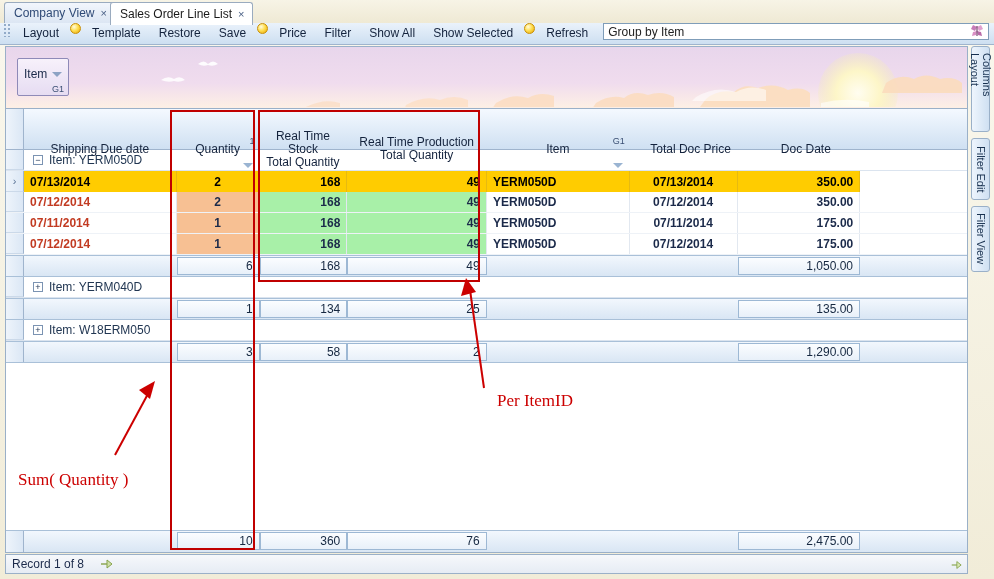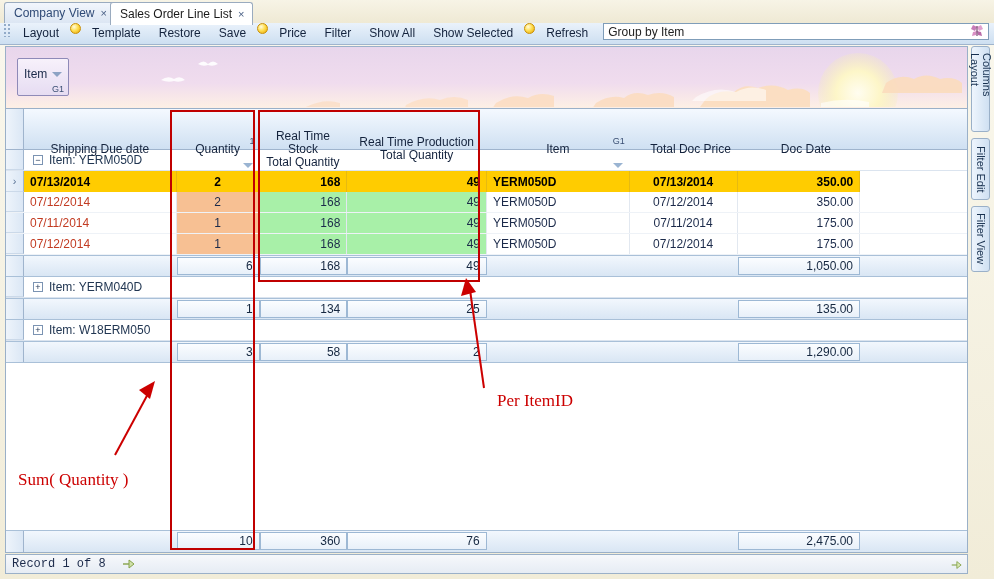--- a/index.html
+++ b/index.html
@@ -104,21 +104,21 @@
     padding:0 4px;
     margin-top:40px;
   }
   .hcell .hsort{
     position:absolute;right:6px;top:14px;width:0;height:0;
     border-left:5px solid transparent;border-right:5px solid transparent;
     border-top:5px solid #9ab4d2;
   }
   .hcell .hnum{position:absolute;right:4px;bottom:1px;font-size:9px;color:#3a4f73;}
 
-  .row{display:flex;box-sizing:border-box;height:21px;}
+  .row{display:flex;box-sizing:border-box;height:21px;font-weight:bold;}
   .cell{
     box-sizing:border-box;border-right:1px solid #e2e8f0;
     display:flex;align-items:center;padding:0 6px;font-size:12px;
     overflow:hidden;white-space:nowrap;
   }
   .cell.r{justify-content:flex-end;}
   .cell.c{justify-content:center;}
 
   .ind{
     width:18px;flex:none;box-sizing:border-box;
@@ -164,21 +164,21 @@
     position:absolute;left:0;bottom:0;width:961px;
   }
 
   
   .statusbar{
     position:absolute;left:5px;top:554px;width:963px;height:20px;
     background:linear-gradient(#f6f8fb,#e6ecf4);
     border:1px solid #9ab0c8;box-sizing:border-box;
     display:flex;align-items:center;padding:0 6px;font-size:12px;color:#1b2a4a;
   }
-  .statusbar .rec{margin-right:16px;font-family:Liberation Mono, monospace;}
+  .statusbar .rec{margin-right:16px;}
   .greenarrow{width:14px;height:12px;}
   .resizer{position:absolute;right:4px;top:4px;width:12px;height:12px;}
 
   
   .vtabs{position:absolute;right:0;top:46px;width:26px;}
   .vtab{
     width:19px;margin-left:3px;margin-bottom:6px;
     background:linear-gradient(90deg,#eef5fd,#cfe0f2);
     border:1px solid #9ab0c8;border-radius:3px;
     box-sizing:border-box;

